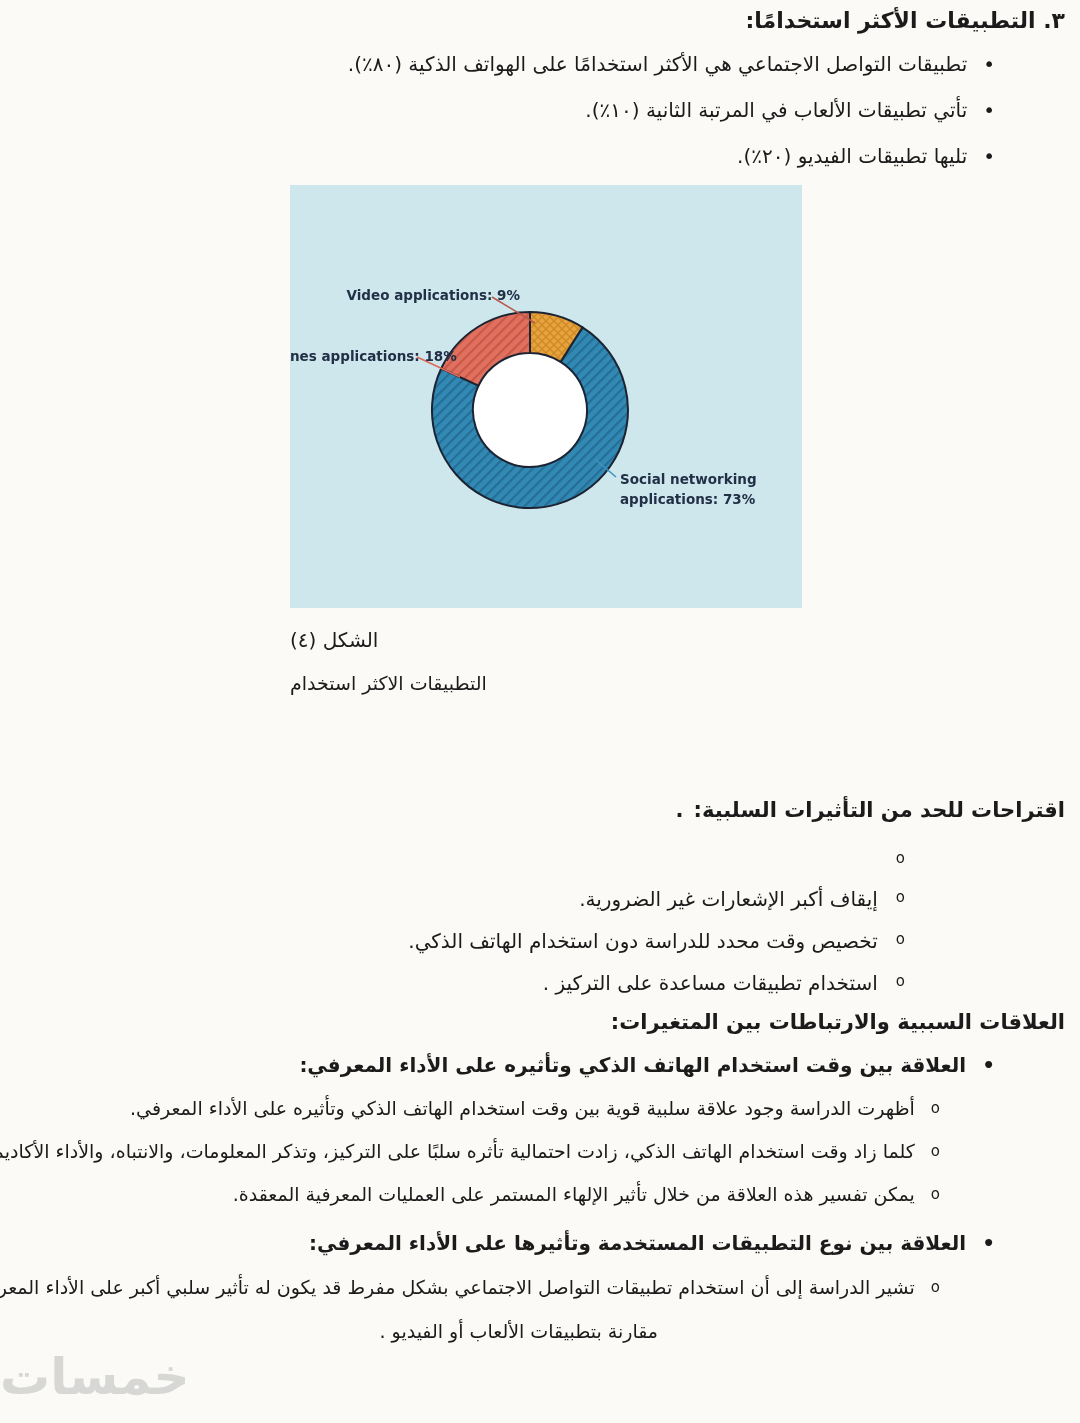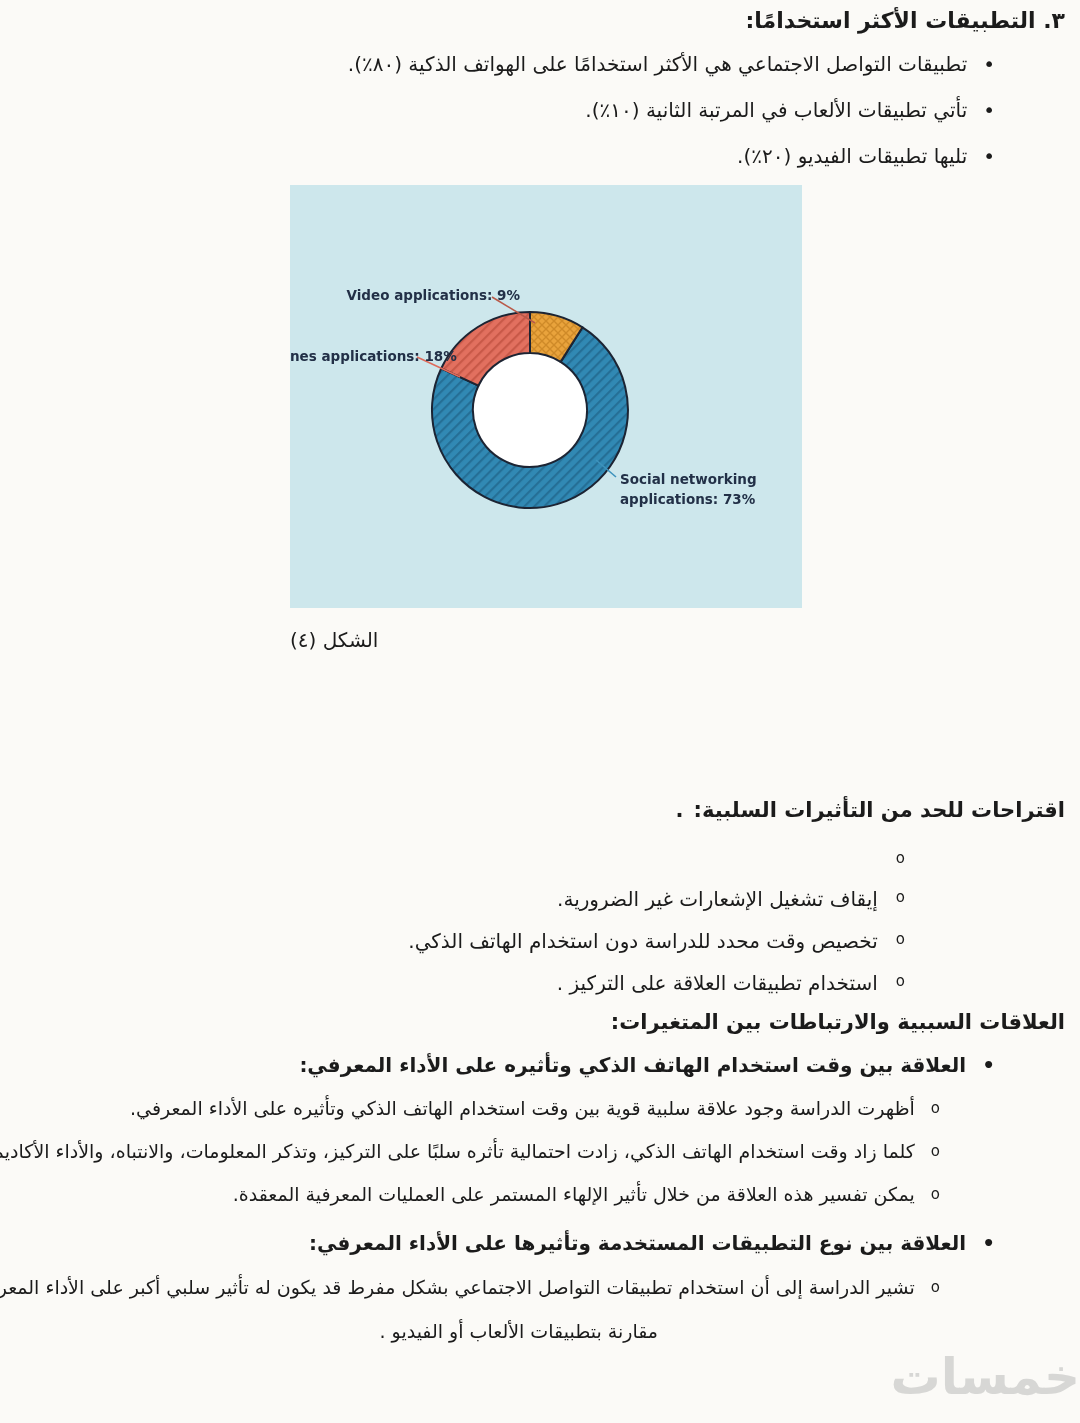--- a/index.html
+++ b/index.html
@@ -53,22 +53,22 @@
 
   .figcap { text-align:left; width:480px; left:290px; direction:rtl; }
   .figcap-1 { font-size:20px; }
   .figcap-2 { font-size:19px; }
 
   .head-flex { display:flex; direction:rtl; gap:10px; }
 
   .line2 { font-size:19px; direction:rtl; white-space:nowrap; }
 
   .watermark {
-    width:100%; text-align:right; font-size:50px; font-weight:700;
-    color:#d7d7d5; letter-spacing:1px;padding-left:10px;
+    width:100%; text-align:left; font-size:50px; font-weight:700;
+    color:#d7d7d5; letter-spacing:1px;
   }
 </style>
 </head>
 <body>
 
 <div class="abs" style="inset:0;text-decoration:underline;">
 
   <div class="abs rtl h-main" style="top:8px; right:15px;">٣. التطبيقات الأكثر استخدامًا:</div>
 
   <div class="abs" style="top:52px; right:85px;">
@@ -120,41 +120,42 @@
 
     <div class="chart-lbl" style="right:282px; top:101px;">Video applications: 9%</div>
     <div class="chart-lbl" style="left:0px; top:162px;">nes applications: 18%</div>
     <div class="chart-lbl" style="left:330px; top:285px;">
       <div>Social networking</div>
       <div>applications: 73%</div>
     </div>
   </div>
 
   <div class="abs figcap figcap-1" style="top:628px;">الشكل (٤)</div>
+  <div class="abs figcap figcap-2" style="top:672px;">التطبيقات الاكثر استخدام</div>
 
   <div class="abs head-flex h-sec" style="top:798px; right:15px;">
     <span>اقتراحات للحد من التأثيرات السلبية:</span>
     <span>.</span>
   </div>
 
   <div class="abs" style="top:848px; right:175px;">
     <div class="o-row">
       <span class="mk">o</span>
     </div>
     <div class="o-row">
       <span class="mk">o</span>
-      <span>إيقاف تشغيل الإشعارات غير الضرورية.</span>
+      <span>إيقاف أكبر الإشعارات غير الضرورية.</span>
     </div>
     <div class="o-row">
       <span class="mk">o</span>
       <span>تخصيص وقت محدد للدراسة دون استخدام الهاتف الذكي.</span>
     </div>
     <div class="o-row">
       <span class="mk">o</span>
-      <span>استخدام تطبيقات العلاقة على التركيز .</span>
+      <span>استخدام تطبيقات مساعدة على التركيز .</span>
     </div>
   </div>
 
   <div class="abs rtl h-sec" style="top:1010px; right:15px;">العلاقات السببية والارتباطات بين المتغيرات:</div>
 
   <div class="abs bold-bullet" style="top:1053px; right:85px;">
     <span class="mk">•</span>
     <span>العلاقة بين وقت استخدام الهاتف الذكي وتأثيره على الأداء المعرفي:</span>
   </div>
 

